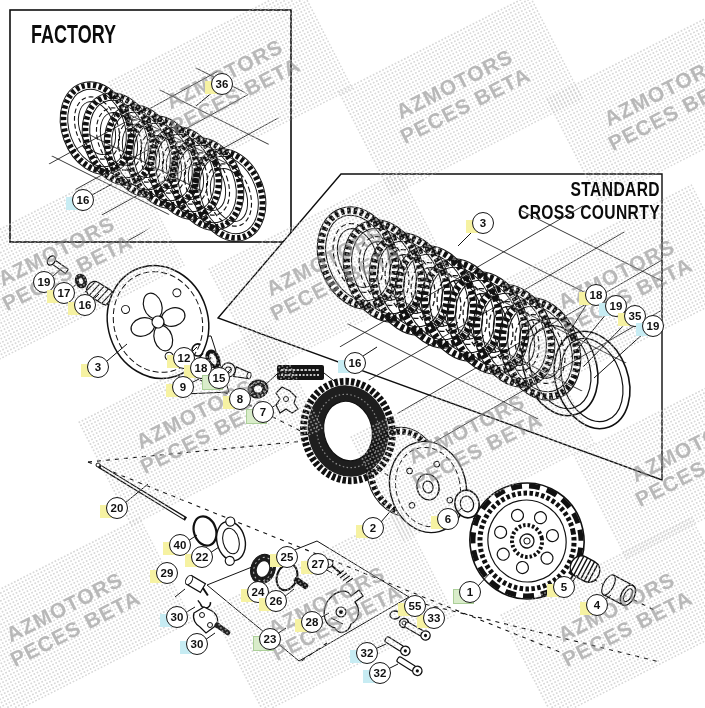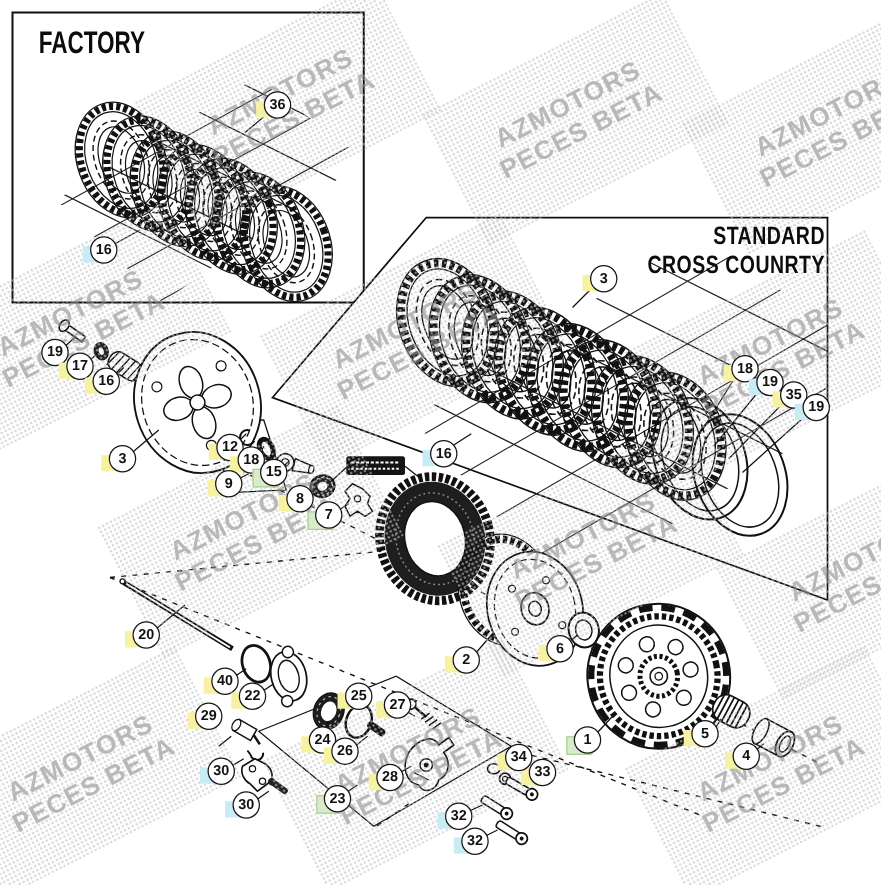--- a/index.html
+++ b/index.html
@@ -582,14 +582,14 @@
 <div class="co c" style="left:369px;top:662px">
     <i></i>
     <b>32</b>
   </div>
 <div class="co y" style="left:423px;top:607px">
     <i></i>
     <b>33</b>
   </div>
 <div class="co y" style="left:404px;top:595px">
     <i></i>
-    <b>34</b>
+    <b>55</b>
   </div>
 
 </body></html>

